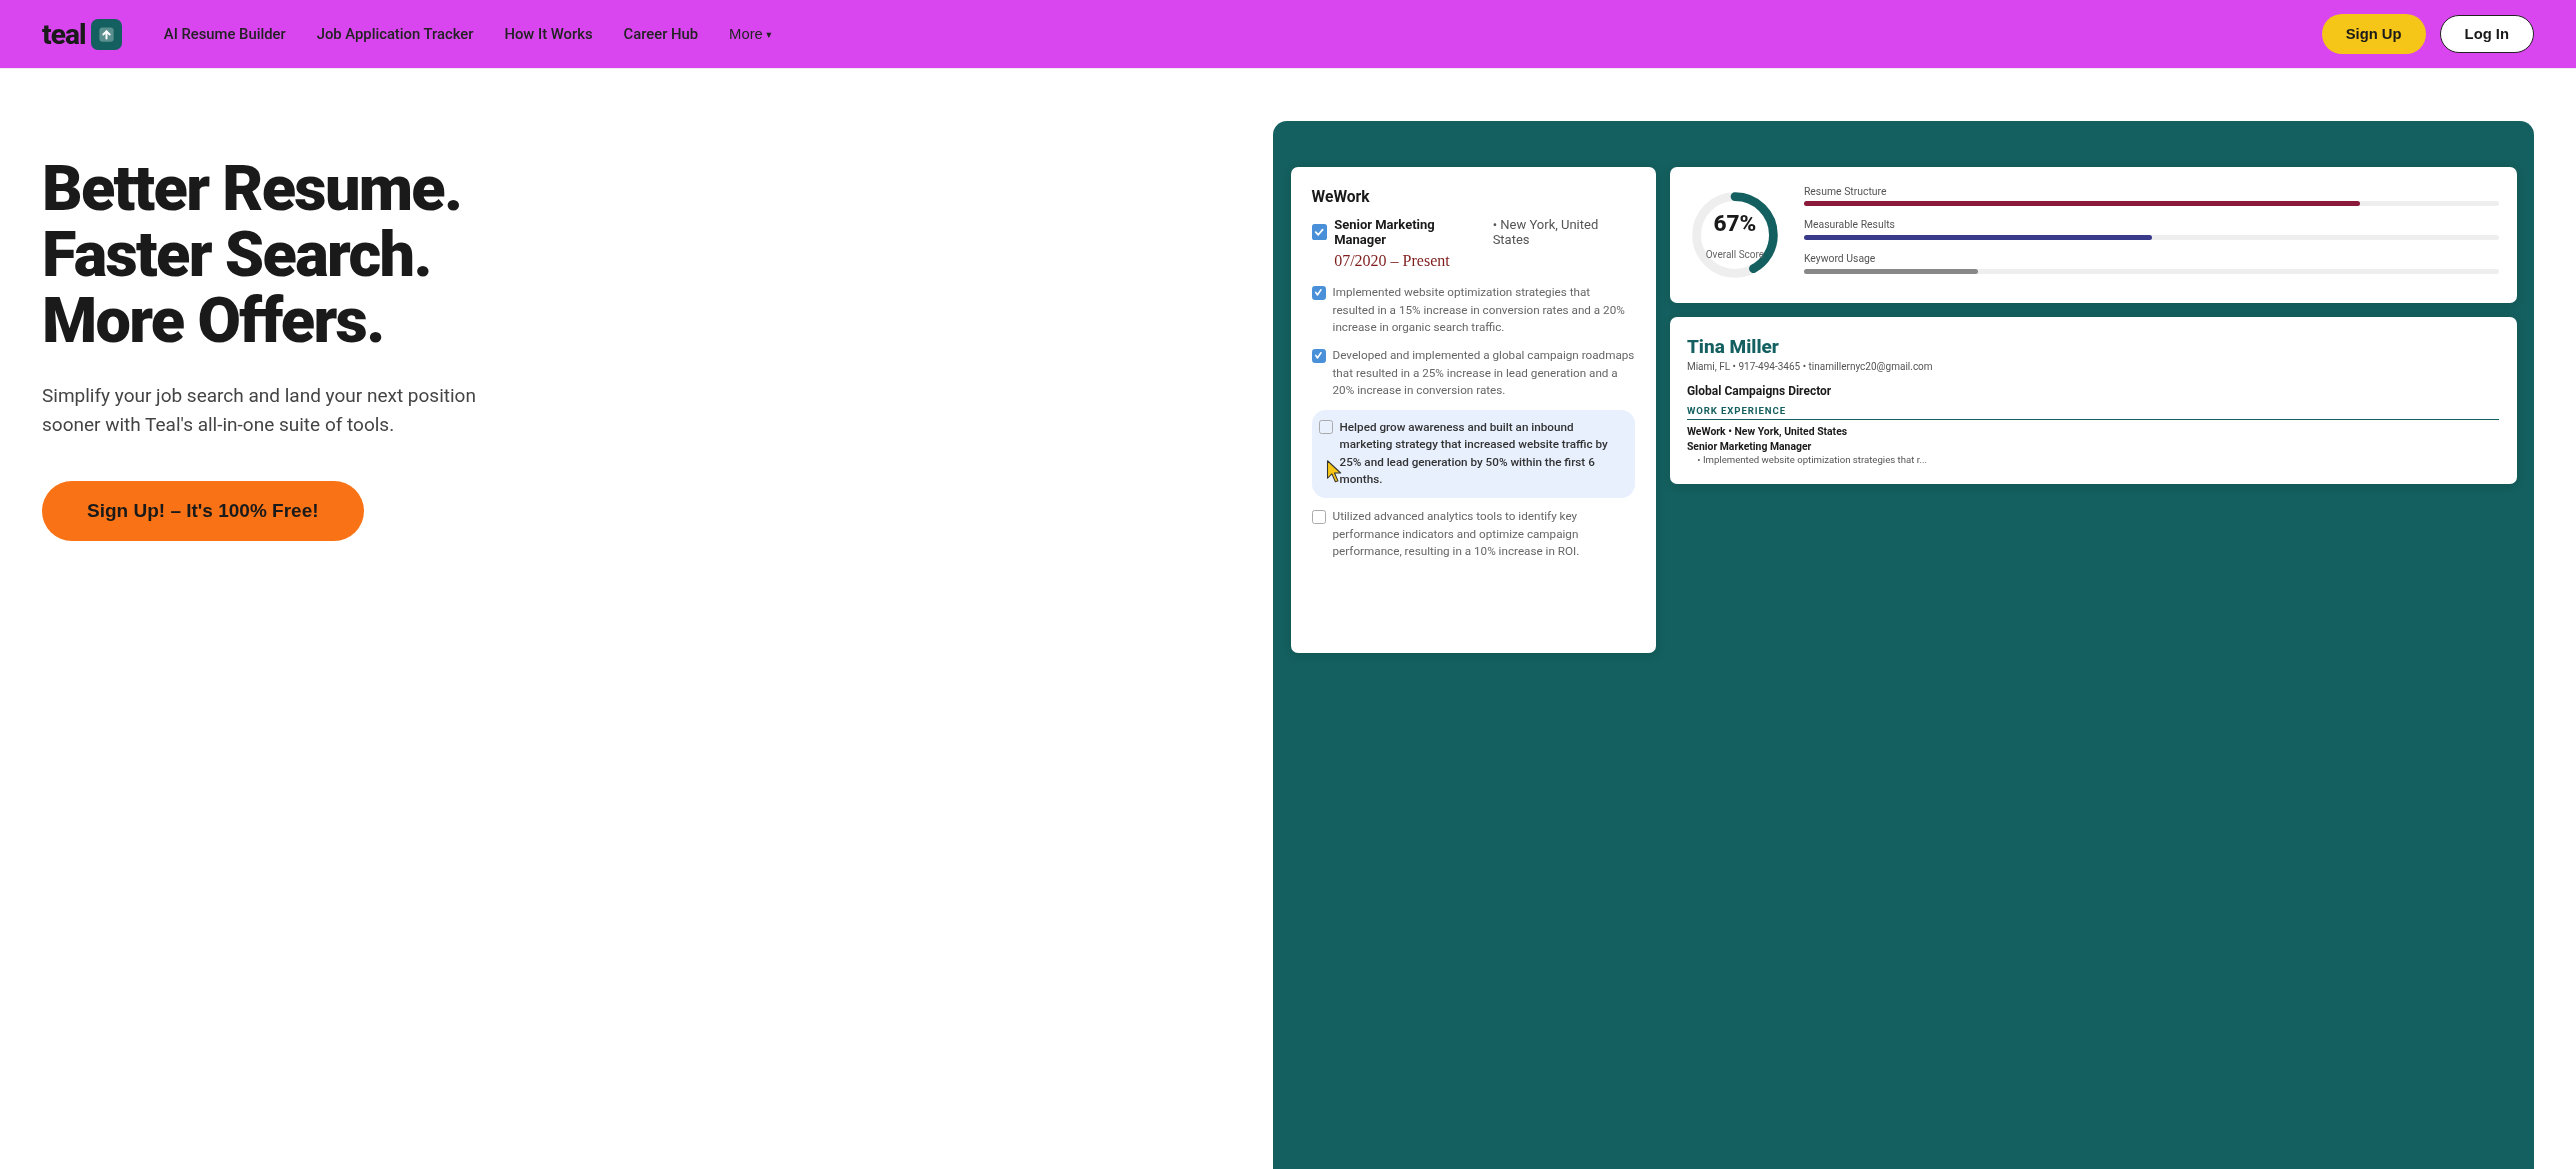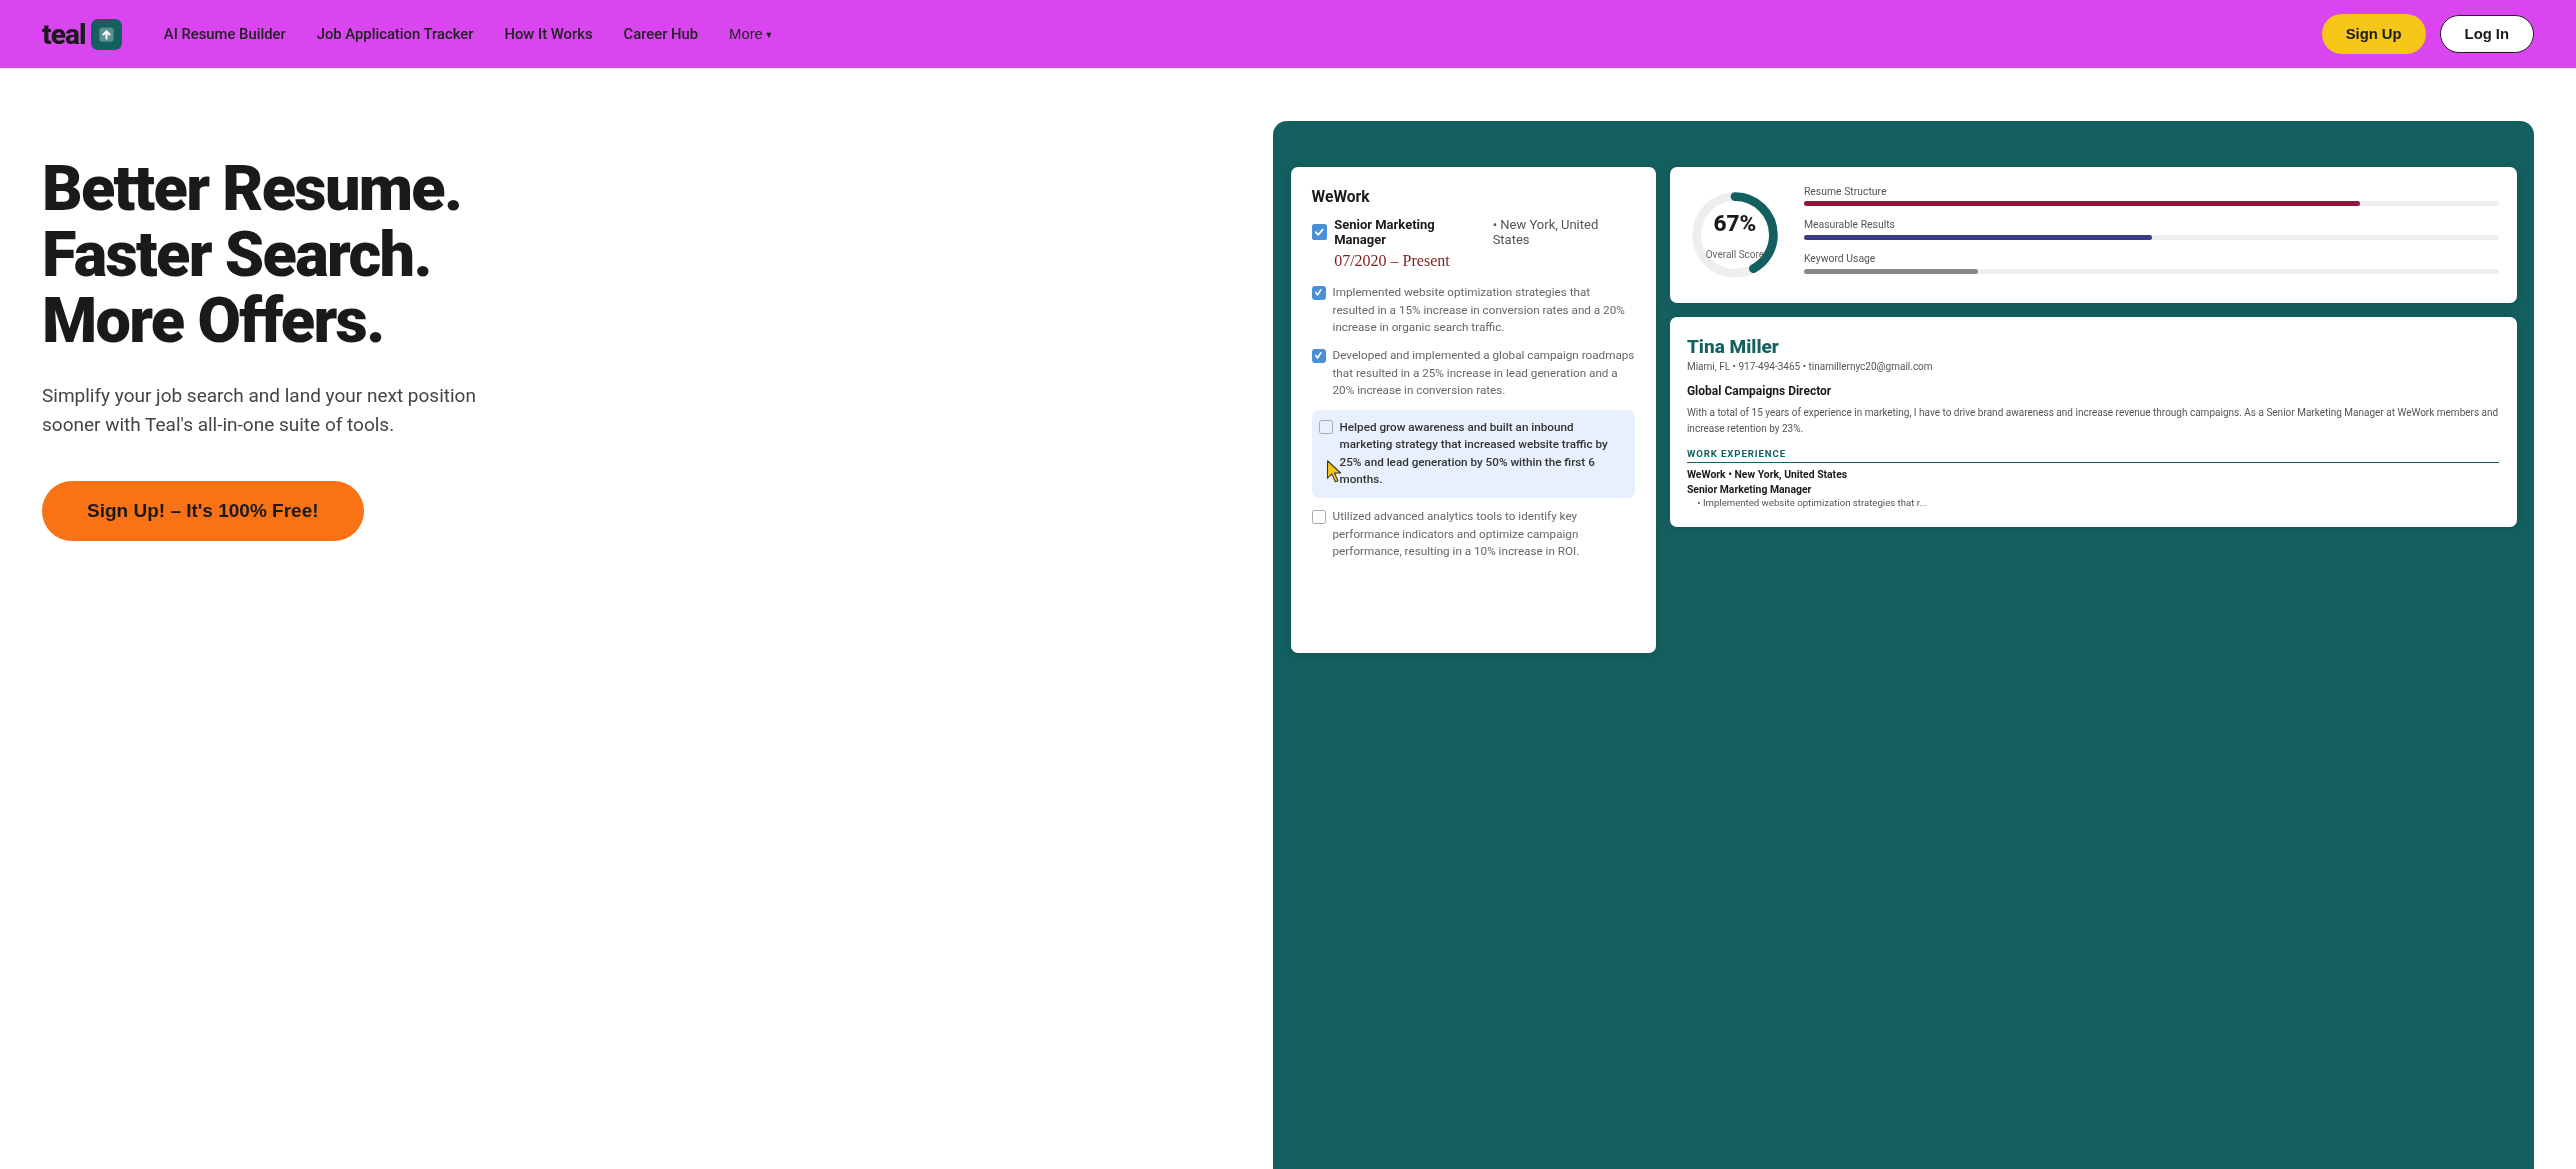--- a/index.html
+++ b/index.html
@@ -80,21 +80,21 @@
     .job-location { font-size: 13px; color: #555; }
     .job-dates { font-size: 16px; color: #7f1d1d; margin: 5.2px 0 14px 22.6px; font-family: Liberation Serif, serif; }
     .bullet-item { display: flex; align-items: flex-start; gap: 7px; margin-bottom: 10.4px; }
     .bullet-check {
       width: 14px; height: 14px; border: 1.3px solid #aaa; border-radius: 2.6px;
       flex-shrink: 0; margin-top: 1.7px; display: flex; align-items: center; justify-content: center;
     }
     .bullet-check.checked { background: #4a90d9; border-color: #4a90d9; }
     .bullet-text { font-size: 11.7px; color: #666; line-height: 1.5; }
     .bullet-item.highlighted {
-      background: #e8f0fe; border-radius: 7px; padding: 8.7px 8.7px 8.7px 7px;
+      background: #e8f0fe; border-radius: 14px; padding: 8.7px 8.7px 8.7px 7px;
       margin-bottom: 10.4px; position: relative;
     }
     .bullet-item.highlighted .bullet-text { color: #333; font-weight: 500; }
     .cursor-icon {
       position: absolute; bottom: 10.4px; left: 12px;
       width: 21px; height: 28px;
     }
 
     
     .score-panel {
@@ -267,21 +267,20 @@
                   </div>
                 </div>
               </div>
             </div>
           </div>
 
           <div class="resume-preview">
             <div class="rp-name">Tina Miller</div>
             <div class="rp-contact">Miami, FL • 917-494-3465 • tinamillernyc20@gmail.com</div>
             <div class="rp-jobtitle">Global Campaigns Director</div>
-            <div class="rp-summary">With a total of 15 years of experience in marketing, I have to drive brand awareness and increase revenue through campaigns. As a Senior Marketing Manager at WeWork members and increase retention by 23%.</div>
             <div class="rp-section-label">WORK EXPERIENCE</div>
             <div class="rp-company">WeWork • New York, United States</div>
             <div class="rp-role">Senior Marketing Manager</div>
             <div class="rp-bullet">Implemented website optimization strategies that r...</div>
           </div>
 
         </div>
       </div>
     </div>
   </div>

